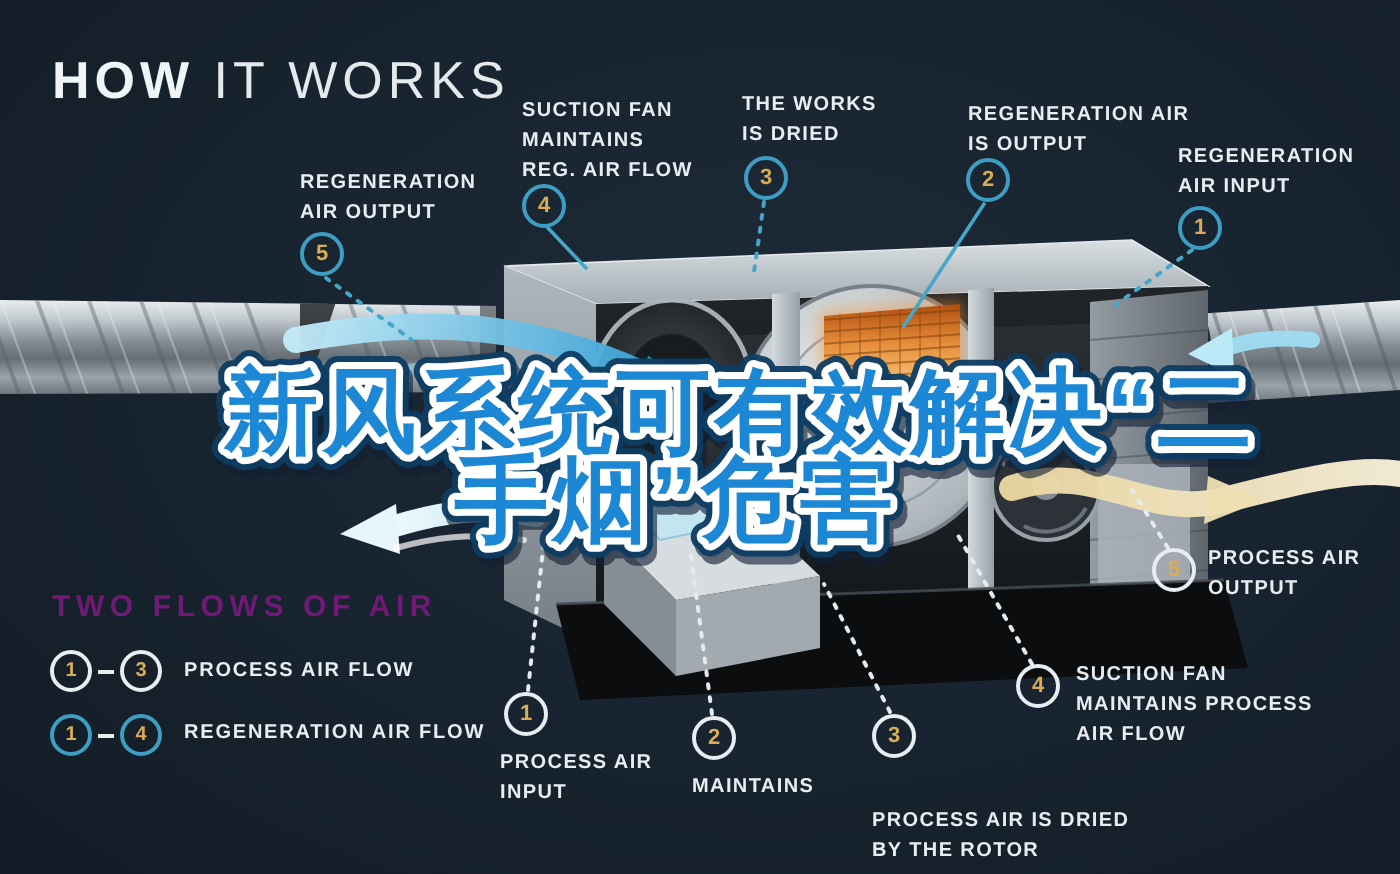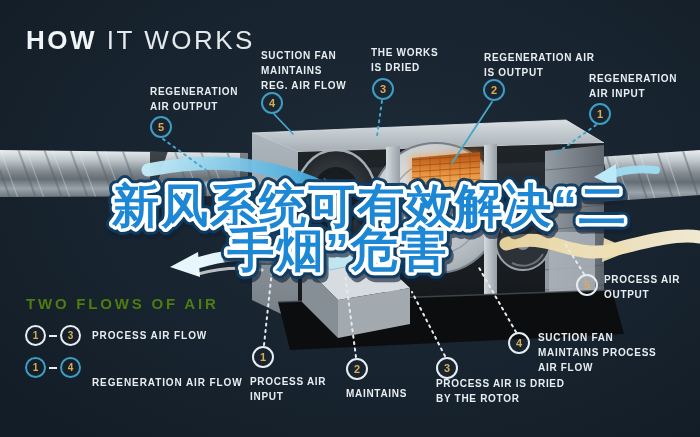--- a/index.html
+++ b/index.html
@@ -21,21 +21,21 @@
   
   .num-circle{
     width:22px;height:22px;border-radius:50%;box-sizing:border-box;
     display:flex;align-items:center;justify-content:center;
     font-size:11px;font-weight:700;color:#d9ad55;
   }
   .ring-teal{border:2px solid #3d9dc3;}
   .ring-white{border:2px solid #e7edf1;}
   .num-circle.small{width:21px;height:21px;font-size:10px;}
   
-  .legend-title{left:26px;top:295px;font-size:15px;font-weight:700;letter-spacing:2.8px;color:#4d7c0f;}
+  .legend-title{left:26px;top:295px;font-size:15px;font-weight:700;letter-spacing:2.8px;color:#701a75;}
   .legend-label{font-size:10px;font-weight:700;letter-spacing:.9px;color:#e7edf1;text-align:right;}
   .legend-dash{width:8px;height:2px;background:#e7edf1;}
   .svg-layer{left:0;top:0;}
   .headline-svg{left:0;top:175px;}
   .headline-text{
     font-family:"Liberation Sans","DejaVu Sans",sans-serif;
     font-weight:900;font-size:47px;letter-spacing:2px;
   }
 </style>
 </head>
@@ -320,21 +320,21 @@
 INPUT</div>
 
 <div class="abs num-circle ring-white" style="left:346px;top:358px;">
     <span>2</span>
   </div>
 <div class="abs co-label" style="left:346px;top:386px;">MAINTAINS</div>
 
 <div class="abs num-circle ring-white" style="left:436px;top:357px;">
     <span>3</span>
   </div>
-<div class="abs co-label" style="left:436px;top:376px;">PROCESS AIR IS DRIED
+<div class="abs co-label" style="left:436px;top:403px;">PROCESS AIR IS DRIED
 BY THE ROTOR</div>
 
 <div class="abs num-circle ring-white" style="left:508px;top:332px;">
     <span>4</span>
   </div>
 <div class="abs co-label" style="left:538px;top:330px;">SUCTION FAN
 MAINTAINS PROCESS
 AIR FLOW</div>
 
 <div class="abs num-circle ring-white" style="left:576px;top:274px;">
@@ -354,13 +354,13 @@
   </div>
 <div class="abs legend-label" style="left:92px;top:330px;">PROCESS AIR FLOW</div>
 
 <div class="abs num-circle small ring-teal" style="left:25px;top:357px;">
     <span>1</span>
   </div>
 <div class="abs legend-dash" style="left:49px;top:367px;"></div>
 <div class="abs num-circle small ring-teal" style="left:60px;top:357px;">
     <span>4</span>
   </div>
-<div class="abs legend-label" style="left:92px;top:377px;">REGENERATION AIR FLOW</div>
+<div class="abs legend-label" style="left:92px;top:361px;">REGENERATION AIR FLOW</div>
 
 </body></html>

